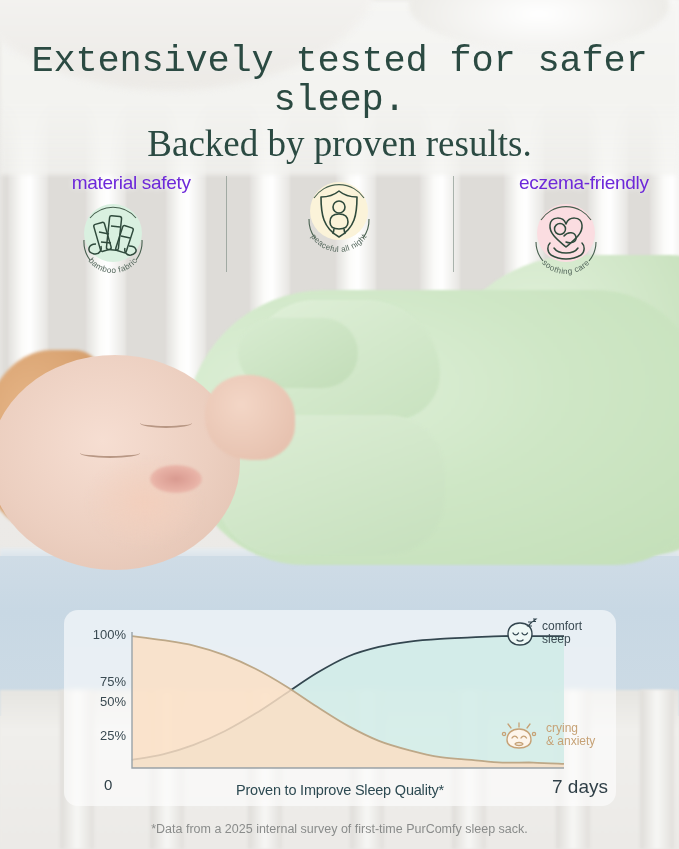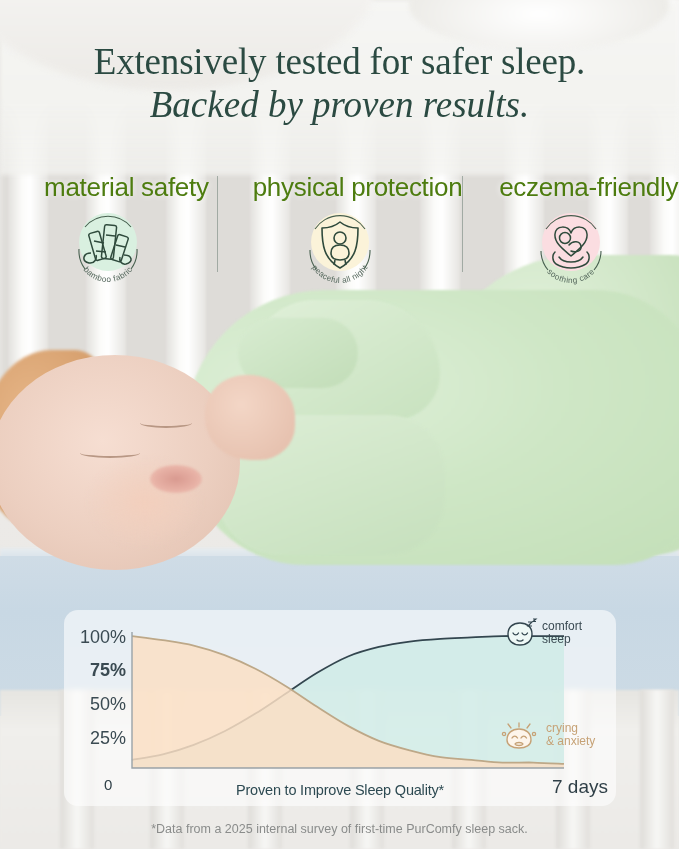--- a/index.html
+++ b/index.html
@@ -141,35 +141,35 @@
 
   
   .headline {
     position:absolute; left:0; top:42px; width:679px;
     text-align:center;
     color:#2b4a42;
     font-family:"Liberation Serif", serif;
     line-height:1.06;
     z-index:6;
   }
-  .headline .l1 { display:block; font-size:37px; letter-spacing:-.2px; }
-  .headline .l2 { display:block; font-size:37px; font-style:italic; margin-top:4px; }
+  .headline .l1 { display:block; font-size:37px; letter-spacing:-.2px;font-family:Liberation Mono, monospace; }
+  .headline .l2 { display:block; font-size:37px; margin-top:4px; }
 
   
   .features {
     position:absolute; left:0; top:172px; width:679px; height:110px;
     display:flex; z-index:6;
   }
   .feature { flex:1; position:relative; text-align:center; }
   .feature .divider {
     position:absolute; left:0; top:4px; width:1px; height:96px;
     background:#6f8179; opacity:.55;
   }
   .feature .flabel {
-    font-size:26px; color:#4d7c0f; letter-spacing:-.3px; white-space:nowrap;
+    font-size:19px; color:#6d28d9; letter-spacing:-.3px; white-space:nowrap;
     text-shadow:0 0 6px rgba(255,255,255,.85);
     padding-left:36px;
   }
   .badge {
     position:relative; width:86px; height:86px; margin:2px auto 0;
   }
   .badge .disc {
     position:absolute; left:14px; top:8px; width:58px; height:58px;
     border-radius:50%;
   }
@@ -178,21 +178,21 @@
   
   .chart-card {
     position:absolute; left:64px; top:610px; width:552px; height:196px;
     background:rgba(255,255,255,.58);
     border-radius:14px;
     z-index:6;
     backdrop-filter:blur(2px);
   }
   .chart-wrap { position:absolute; inset:0; }
   .axis-label {
-    position:absolute; font-size:18px; color:#3a4a52; text-align:right;
+    position:absolute; font-size:13px; color:#3a4a52; text-align:right;
   }
   .x0 { position:absolute; left:40px; top:166px; font-size:15px; color:#2f3f47; }
   .x7 { position:absolute; left:488px; top:166px; font-size:19px; color:#2f3f47; }
   .chart-title {
     position:absolute; left:0; top:172px; width:552px; text-align:center;
     font-size:14.5px; color:#2d4a52; letter-spacing:-.2px;
   }
   .legend {
     position:absolute; font-size:12px; line-height:1.12;
   }
@@ -283,21 +283,20 @@
           </defs>
         <text font-family="Liberation Sans, sans-serif" font-size="8.2" fill="#55685d" letter-spacing=".4">
           <textPath href="#arcA" startOffset="50%" text-anchor="middle">bamboo fabric</textPath>
         </text>
       </svg>
     </div>
   </div>
 
   <div class="feature">
     <div class="divider"></div>
-    <div class="flabel">physical protection</div>
     <div class="badge">
       <div class="disc" style="background:#fbf3d9"></div>
       <svg width="86" height="86" viewBox="0 0 86 86">
         <path d="M18 24 A30 30 0 0 1 68 24" fill="none" stroke="#47604f" stroke-width="1.1"></path>
         <path d="M13 45 A30 30 0 0 0 19 64" fill="none" stroke="#47604f" stroke-width="1.1"></path>
         <path d="M73 45 A30 30 0 0 1 67 64" fill="none" stroke="#47604f" stroke-width="1.1"></path>
         <g fill="none" stroke="#2f4a3c" stroke-width="1.6" stroke-linejoin="round">
           <path d="M43 17 C37 22 30 23 25 23 C25 40 27 54 43 63 C59 54 61 40 61 23 C56 23 49 22 43 17 Z"></path>
           <circle cx="43" cy="33" r="6"></circle>
           <path d="M34 48 C34 42 38 40 43 40 C48 40 52 42 52 48 C52 53 48 55 43 55 C38 55 34 53 34 48 Z"></path>
@@ -349,21 +348,21 @@
 
     <svg id="chart-svg" width="552" height="196" viewBox="0 0 552 196">
         <path d="M68.00 149.84 C73.14 148.93,88.57 146.89,98.86 144.40 C109.14 141.91,119.43 138.73,129.71 134.88 C140.00 131.03,150.29 126.49,160.57 121.28 C170.86 116.07,181.14 109.95,191.43 103.60 C201.71 97.25,212.00 90.00,222.29 83.20 C232.57 76.40,242.86 68.92,253.14 62.80 C263.43 56.68,273.71 50.79,284.00 46.48 C294.29 42.17,304.57 39.45,314.86 36.96 C325.14 34.47,335.43 32.88,345.71 31.52 C356.00 30.16,366.29 29.48,376.57 28.80 C386.86 28.12,397.14 27.89,407.43 27.44 C417.71 26.99,428.00 26.31,438.29 26.08 C448.57 25.85,458.86 26.08,469.14 26.08 C479.43 26.08,494.86 26.08,500.00 26.08 L500.00 158 L68.00 158 Z" fill="#cdeae5" fill-opacity="0.78"></path>
         <path d="M68.00 149.84 C73.14 148.93,88.57 146.89,98.86 144.40 C109.14 141.91,119.43 138.73,129.71 134.88 C140.00 131.03,150.29 126.49,160.57 121.28 C170.86 116.07,181.14 109.95,191.43 103.60 C201.71 97.25,212.00 90.00,222.29 83.20 C232.57 76.40,242.86 68.92,253.14 62.80 C263.43 56.68,273.71 50.79,284.00 46.48 C294.29 42.17,304.57 39.45,314.86 36.96 C325.14 34.47,335.43 32.88,345.71 31.52 C356.00 30.16,366.29 29.48,376.57 28.80 C386.86 28.12,397.14 27.89,407.43 27.44 C417.71 26.99,428.00 26.31,438.29 26.08 C448.57 25.85,458.86 26.08,469.14 26.08 C479.43 26.08,494.86 26.08,500.00 26.08" fill="none" stroke="#33464f" stroke-width="1.8"></path>
         <path d="M68.00 26.08 C73.14 26.76,88.57 28.57,98.86 30.16 C109.14 31.75,119.43 33.11,129.71 35.60 C140.00 38.09,150.29 41.27,160.57 45.12 C170.86 48.97,181.14 53.51,191.43 58.72 C201.71 63.93,212.00 70.05,222.29 76.40 C232.57 82.75,242.86 90.23,253.14 96.80 C263.43 103.37,273.71 110.17,284.00 115.84 C294.29 121.51,304.57 126.72,314.86 130.80 C325.14 134.88,335.43 137.60,345.71 140.32 C356.00 143.04,366.29 145.53,376.57 147.12 C386.86 148.71,397.14 148.93,407.43 149.84 C417.71 150.75,428.00 152.11,438.29 152.56 C448.57 153.01,458.86 152.33,469.14 152.56 C479.43 152.79,494.86 153.69,500.00 153.92 L500.00 158 L68.00 158 Z" fill="#fadfc4" fill-opacity="0.85"></path>
         <path d="M68.00 26.08 C73.14 26.76,88.57 28.57,98.86 30.16 C109.14 31.75,119.43 33.11,129.71 35.60 C140.00 38.09,150.29 41.27,160.57 45.12 C170.86 48.97,181.14 53.51,191.43 58.72 C201.71 63.93,212.00 70.05,222.29 76.40 C232.57 82.75,242.86 90.23,253.14 96.80 C263.43 103.37,273.71 110.17,284.00 115.84 C294.29 121.51,304.57 126.72,314.86 130.80 C325.14 134.88,335.43 137.60,345.71 140.32 C356.00 143.04,366.29 145.53,376.57 147.12 C386.86 148.71,397.14 148.93,407.43 149.84 C417.71 150.75,428.00 152.11,438.29 152.56 C448.57 153.01,458.86 152.33,469.14 152.56 C479.43 152.79,494.86 153.69,500.00 153.92" fill="none" stroke="#bda888" stroke-width="1.8"></path>
         <path d="M68 22 L68 158 L500 158" fill="none" stroke="#9aa3a8" stroke-width="1.4"></path>
       </svg>
 
     <div class="axis-label" style="left:0;top:17px;width:62px;">100%</div>
-    <div class="axis-label" style="left:0;top:50px;width:62px;font-weight:bold;">75%</div>
+    <div class="axis-label" style="left:0;top:64px;width:62px;">75%</div>
     <div class="axis-label" style="left:0;top:84px;width:62px;">50%</div>
     <div class="axis-label" style="left:0;top:118px;width:62px;">25%</div>
 
     <div class="x0">0</div>
     <div class="x7">7 days</div>
 
     <div class="chart-title">Proven to Improve Sleep Quality*</div>
 
     <div class="legend comfort">
       <div>comfort</div>

